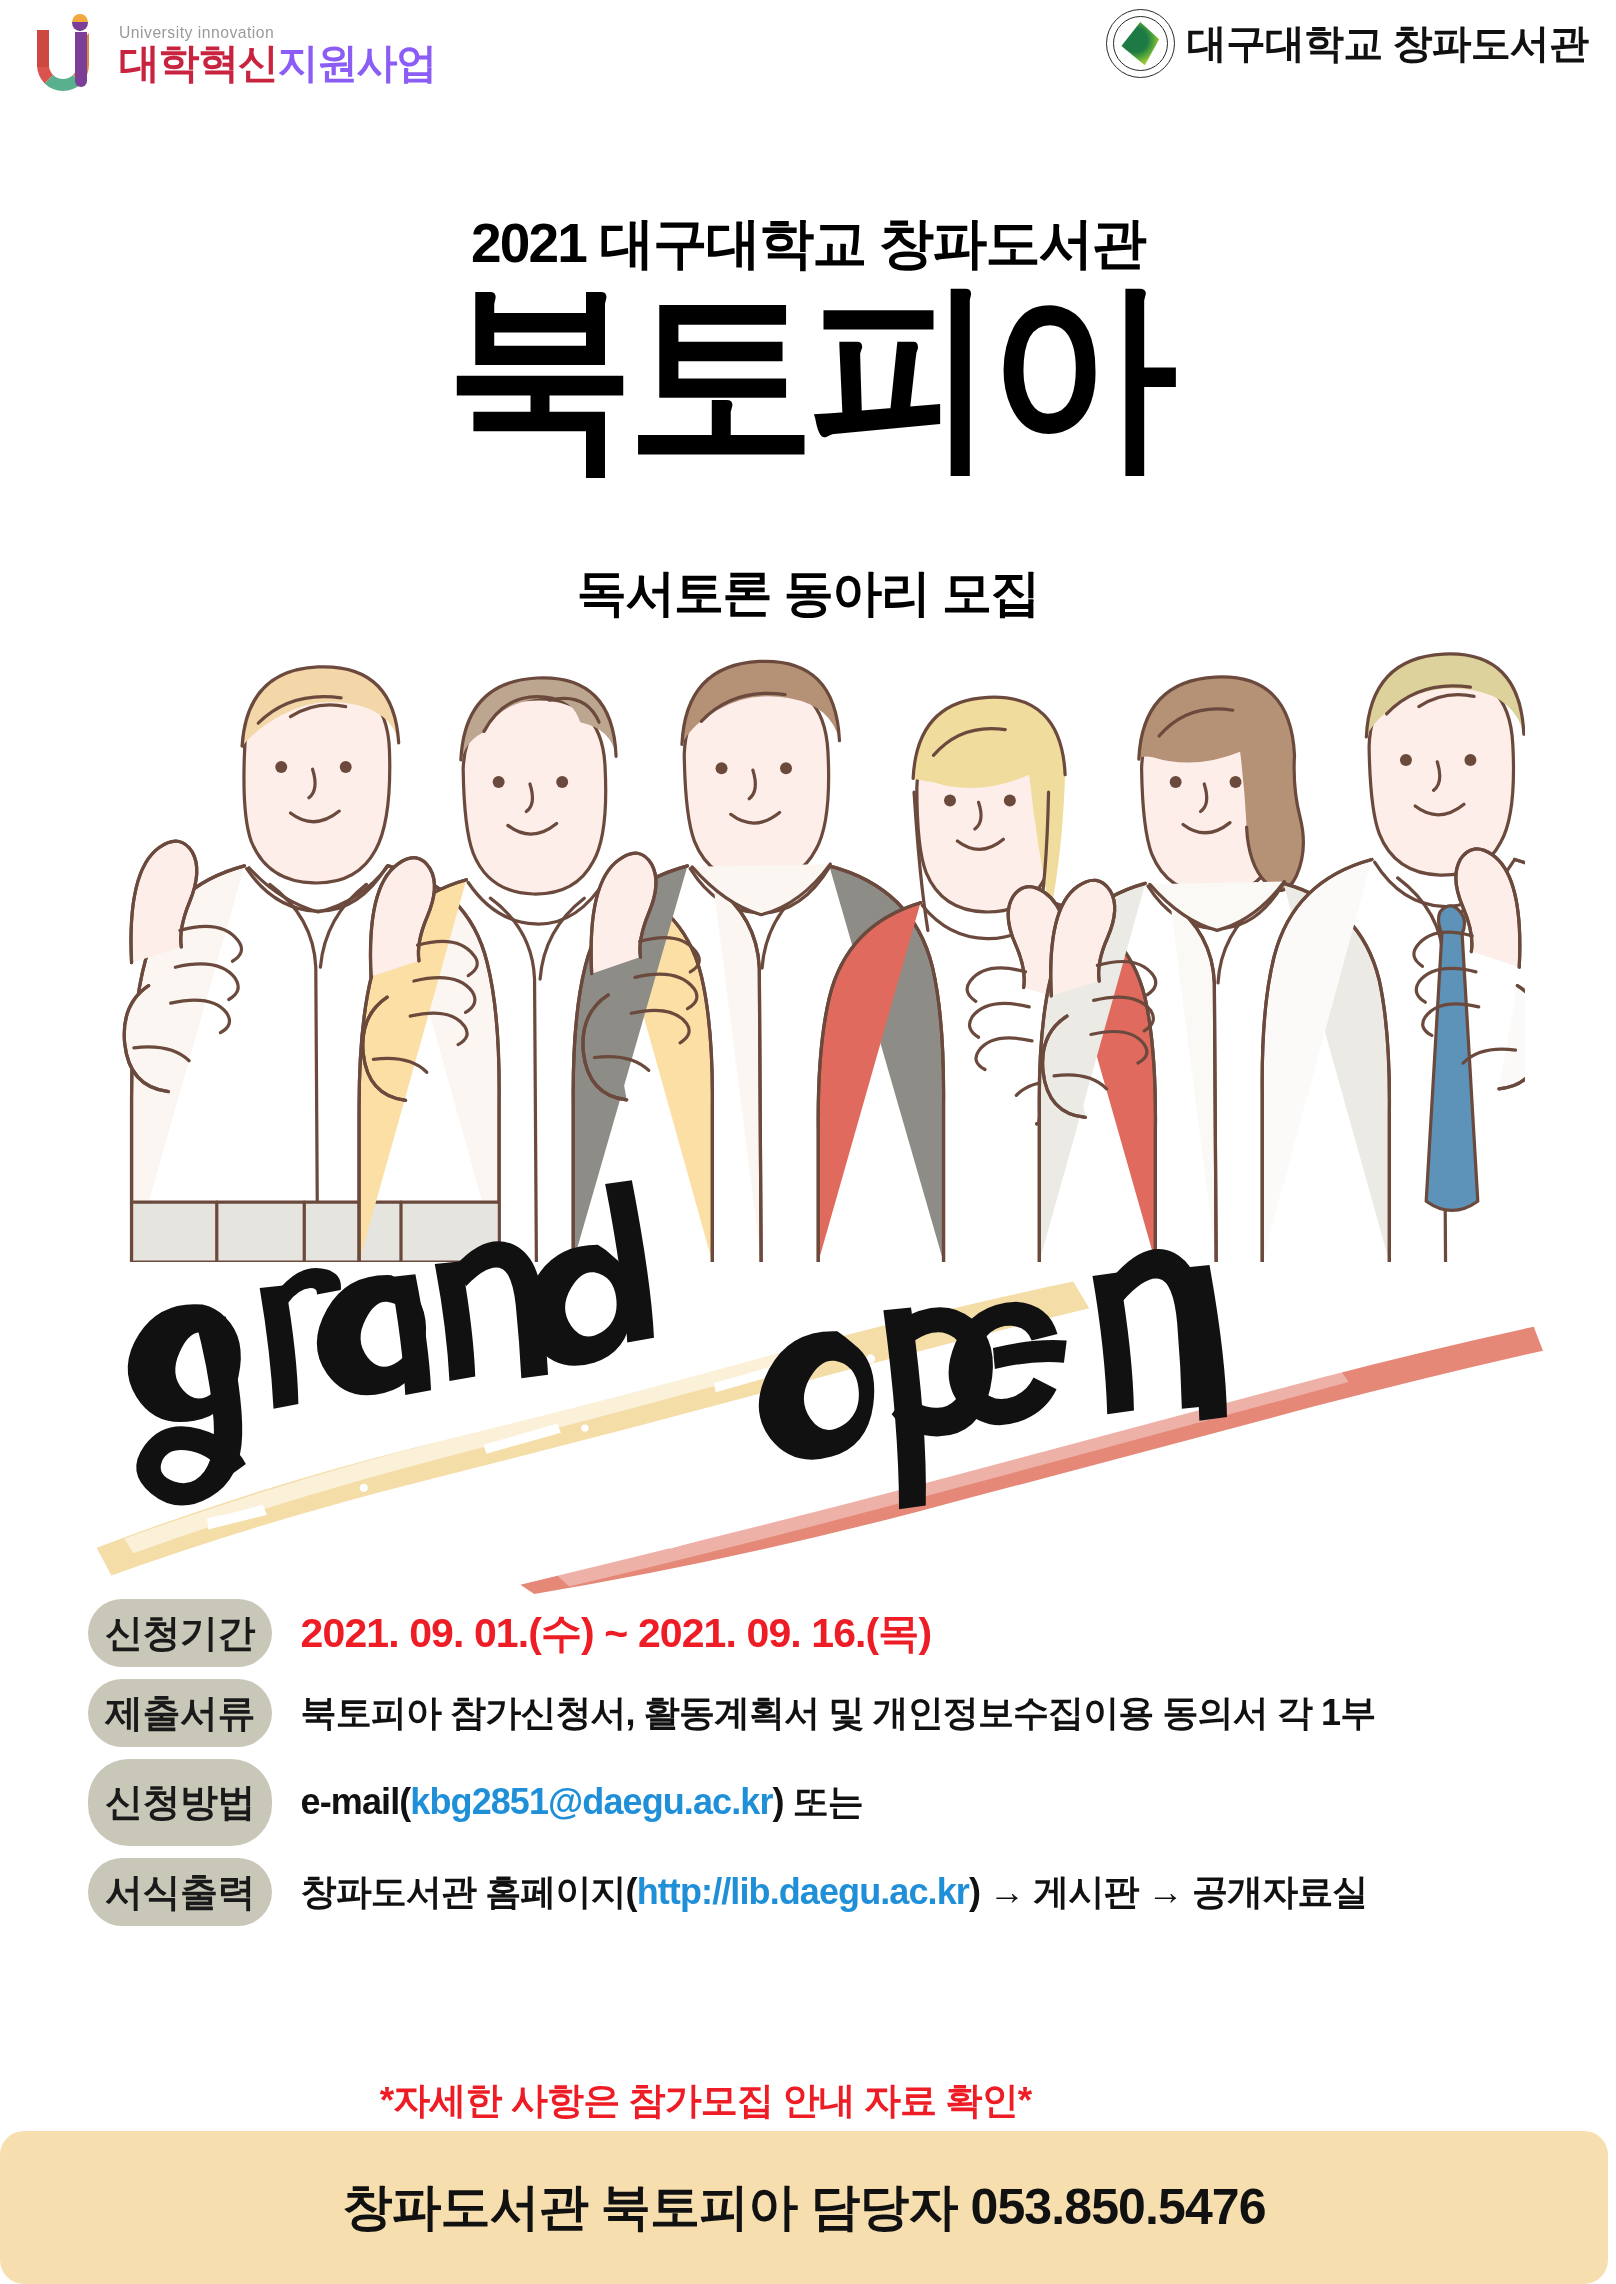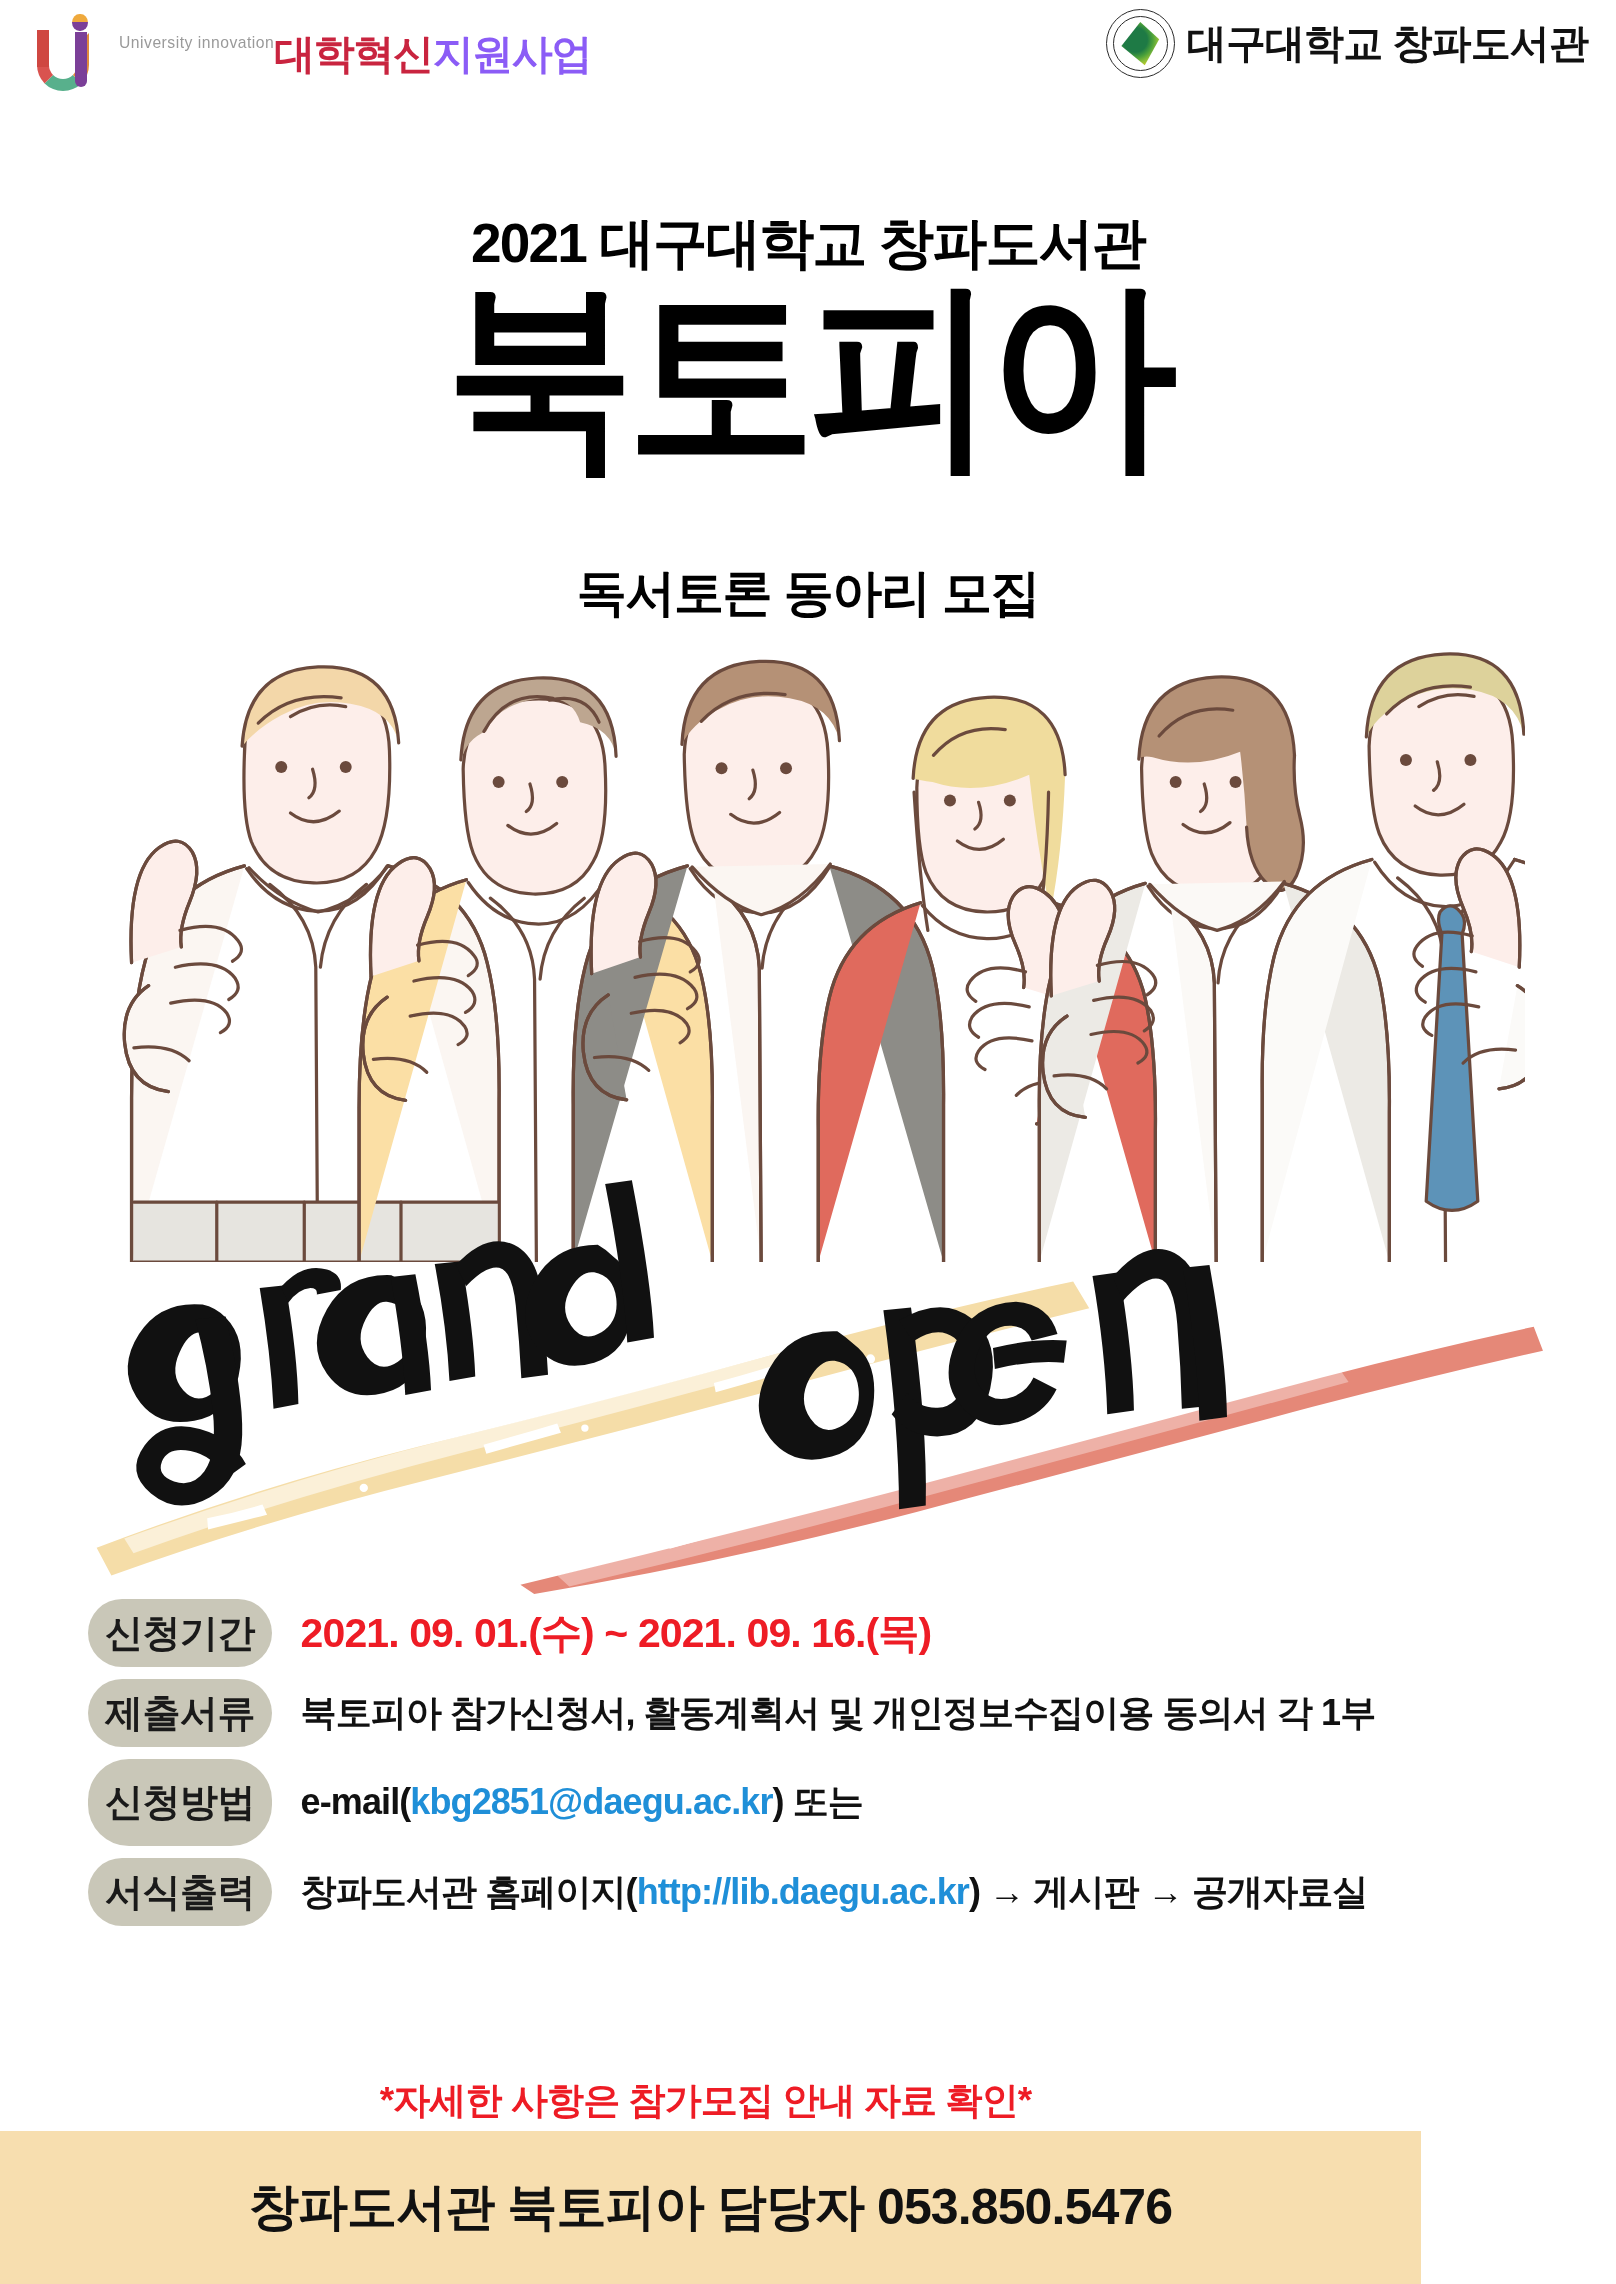--- a/index.html
+++ b/index.html
@@ -22,21 +22,21 @@
     position:absolute;left:1.8px;top:16.6px;width:52px;height:37px;
     border-left:12px solid #cf4741;box-sizing:border-box;border-radius:0;
   }
   .ui-mark .j-stem{
     position:absolute;left:40px;top:19.4px;width:12px;height:55px;background:#7b3f98;border-radius:0 0 6.5px 6.5px;
   }
   .ui-mark .j-dot{
     position:absolute;left:37px;top:0.9px;width:15.7px;height:17.5px;border-radius:50%;
     background:linear-gradient(180deg,#efa93c 0%,#efa93c 45%,#7b3f98 46%,#7b3f98 100%);
   }
-  .logo-txt{display:flex;flex-direction:row;justify-content:flex-start;}
+  .logo-txt{display:flex;flex-direction:column;justify-content:flex-start;}
   .logo-sub{font-size:15.7px;color:#9a9a9a;letter-spacing:0.5px;margin-bottom:1.8px;font-weight:400;}
   .logo-main{font-size:41px;font-weight:bold;letter-spacing:-1.4px;line-height:1;white-space:nowrap;}
   .logo-main .red{color:#c9243f;}
   .logo-main .gray{color:#8b5cf6;font-family:Liberation Mono, monospace;}
 
   .logo-du{position:absolute;right:28px;top:9.2px;display:flex;align-items:center;gap:12px;}
   .du-seal{width:69px;height:69px;flex:none;position:relative;border-radius:50%;
     background:#fff;border:1.8px solid #2a2a2a;box-sizing:border-box;}
   .du-seal .ring{position:absolute;inset:6px;border-radius:50%;border:1.4px solid #2a2a2a;}
   .du-seal .blob{position:absolute;inset:11px;border-radius:50%;
@@ -71,22 +71,22 @@
   }
   .val{margin-left:28.6px;font-size:36px;font-weight:bold;color:#111;letter-spacing:-0.9px;line-height:1.28;}
   .val.red{color:#ee1c25;font-size:41px;}
   .val .link{color:#1f8fd8;}
   .row.tall .pill{height:87px;}
 
   .note{position:absolute;top:2076px;left:0;width:1411px;text-align:center;
     font-size:37px;font-weight:bold;color:#ee1c25;letter-spacing:-0.9px;}
 
   
-  .footer{position:absolute;left:0;bottom:0;width:1421px;height:153px;background:#f7deaf;
-    display:flex;align-items:center;justify-content:center;}
+  .footer{position:absolute;left:0;bottom:0;width:1608px;height:153px;background:#f7deaf;
+    display:flex;align-items:center;justify-content:center;border-radius:24px;}
   .footer span{font-size:50px;font-weight:bold;color:#111;letter-spacing:-0.9px;}
 </style>
 </head>
 <body>
 
 <div class="hdr">
 
   <div class="logo-ui">
     <div class="ui-mark">
       <div class="u-arc"></div>

